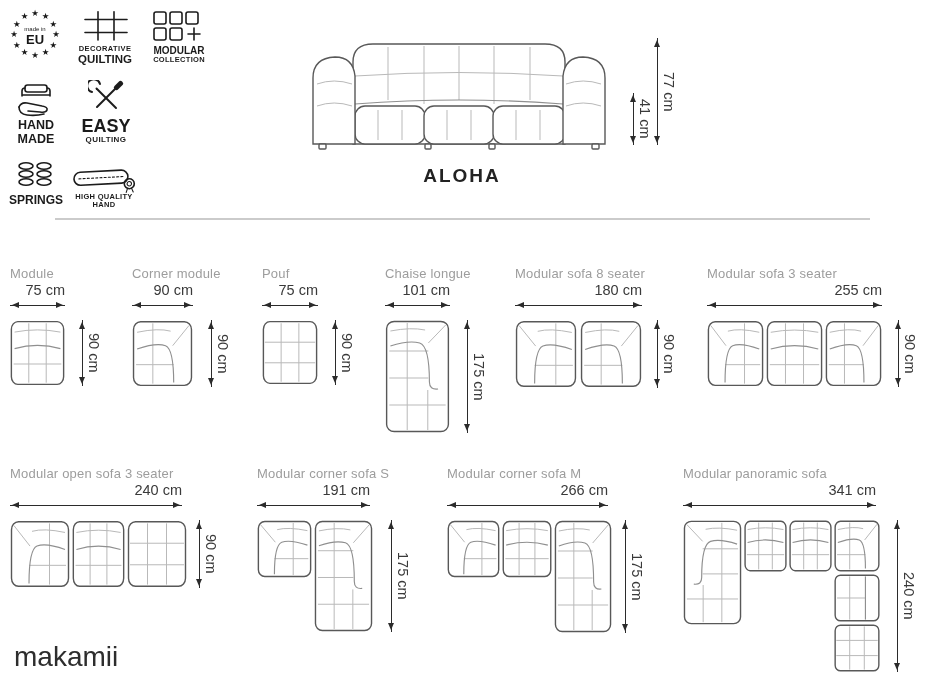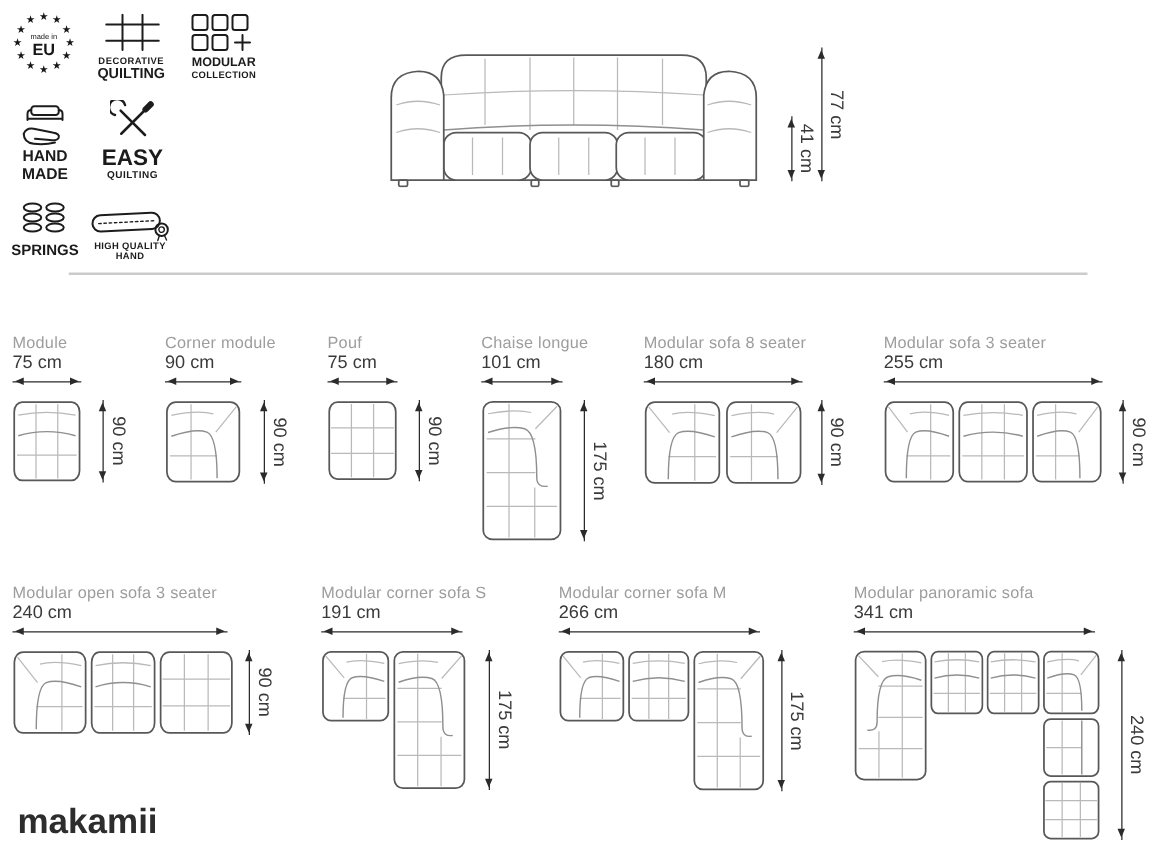--- a/index.html
+++ b/index.html
@@ -19,33 +19,33 @@
   .ha::after{content:"";position:absolute;right:-1px;top:-4px;width:0;height:0;
     border:3px solid transparent;border-left:7px solid #2b2b2b;}
   .va{position:absolute;width:0;border-left:1.2px solid #2b2b2b;}
   .va::before{content:"";position:absolute;top:-1px;left:-4px;width:0;height:0;
     border:3px solid transparent;border-bottom:7px solid #2b2b2b;}
   .va::after{content:"";position:absolute;bottom:-1px;left:-4px;width:0;height:0;
     border:3px solid transparent;border-top:7px solid #2b2b2b;}
   
   .item{position:absolute;}
   .pname{position:absolute;top:0;left:0;font-size:13px;color:#9d9d9d;white-space:nowrap;letter-spacing:.2px;}
-  .dimt{position:absolute;top:16px;font-size:14.5px;color:#3a3a3a;text-align:left;white-space:nowrap;}
+  .dimt{position:absolute;top:16px;font-size:14.5px;color:#3a3a3a;text-align:right;white-space:nowrap;}
   .vlab{position:absolute;writing-mode:vertical-rl;text-align:center;font-size:14.5px;color:#3a3a3a;white-space:nowrap;}
   .draw{position:absolute;left:0;top:54px;}
   
   .title{position:absolute;left:330px;top:165px;width:264px;text-align:center;
          font-size:19px;font-weight:bold;letter-spacing:2px;color:#222;}
   .divider{position:absolute;left:55px;top:218px;width:815px;height:2px;background:#cbcbcb;}
   
   .blabel{position:absolute;text-align:center;font-weight:bold;color:#1b1b1b;line-height:1.12;}
   .blabel .s1{display:block;}
   .blabel .s2{display:block;}
   
-  .logo{position:absolute;left:14px;top:641px;font-size:28px;font-weight:bold;color:#2d2d2d;letter-spacing:0;}
+  .logo{position:absolute;left:14px;top:641px;font-size:28px;font-weight:normal;color:#2d2d2d;letter-spacing:0;}
 </style>
 </head>
 <body>
 
 <div class="page">
 
   <svg width="0" height="0" style="position:absolute" aria-hidden="true">
     <defs>
       <symbol id="t-pouf" viewBox="0 0 60 60" preserveAspectRatio="none">
         <rect class="so" x="1.5" y="1.5" width="57" height="57" rx="7"></rect>
@@ -205,20 +205,21 @@
     <path class="si" d="M263,52 Q280,46 298,52 M263,74 Q280,68 298,74"></path>
     <rect class="so" x="16" y="112" width="7" height="5" rx="1"></rect>
       <rect class="so" x="289" y="112" width="7" height="5" rx="1"></rect>
     <rect class="so" x="122" y="112" width="6" height="5" rx="1"></rect>
       <rect class="so" x="186" y="112" width="6" height="5" rx="1"></rect>
   </svg>
   <div class="va" style="left:633px;top:93px;height:52px"></div>
   <div class="vlab" style="left:637px;top:93px;height:52px">41 cm</div>
   <div class="va" style="left:657px;top:38px;height:107px"></div>
   <div class="vlab" style="left:661px;top:38px;height:107px">77 cm</div>
+  <div class="title">ALOHA</div>
   <div class="divider"></div>
 
   <div class="item" style="left:10px;top:266px">
     <div class="pname">Module</div>
     <div class="dimt" style="left:0;width:55px">75 cm</div>
     <div class="ha" style="left:0;top:39px;width:55px"></div>
     <svg class="draw" width="55" height="66">
         <use href="#t-mod" width="55" height="66"></use>
       </svg>
     <div class="va" style="left:72px;top:54px;height:66px"></div>

